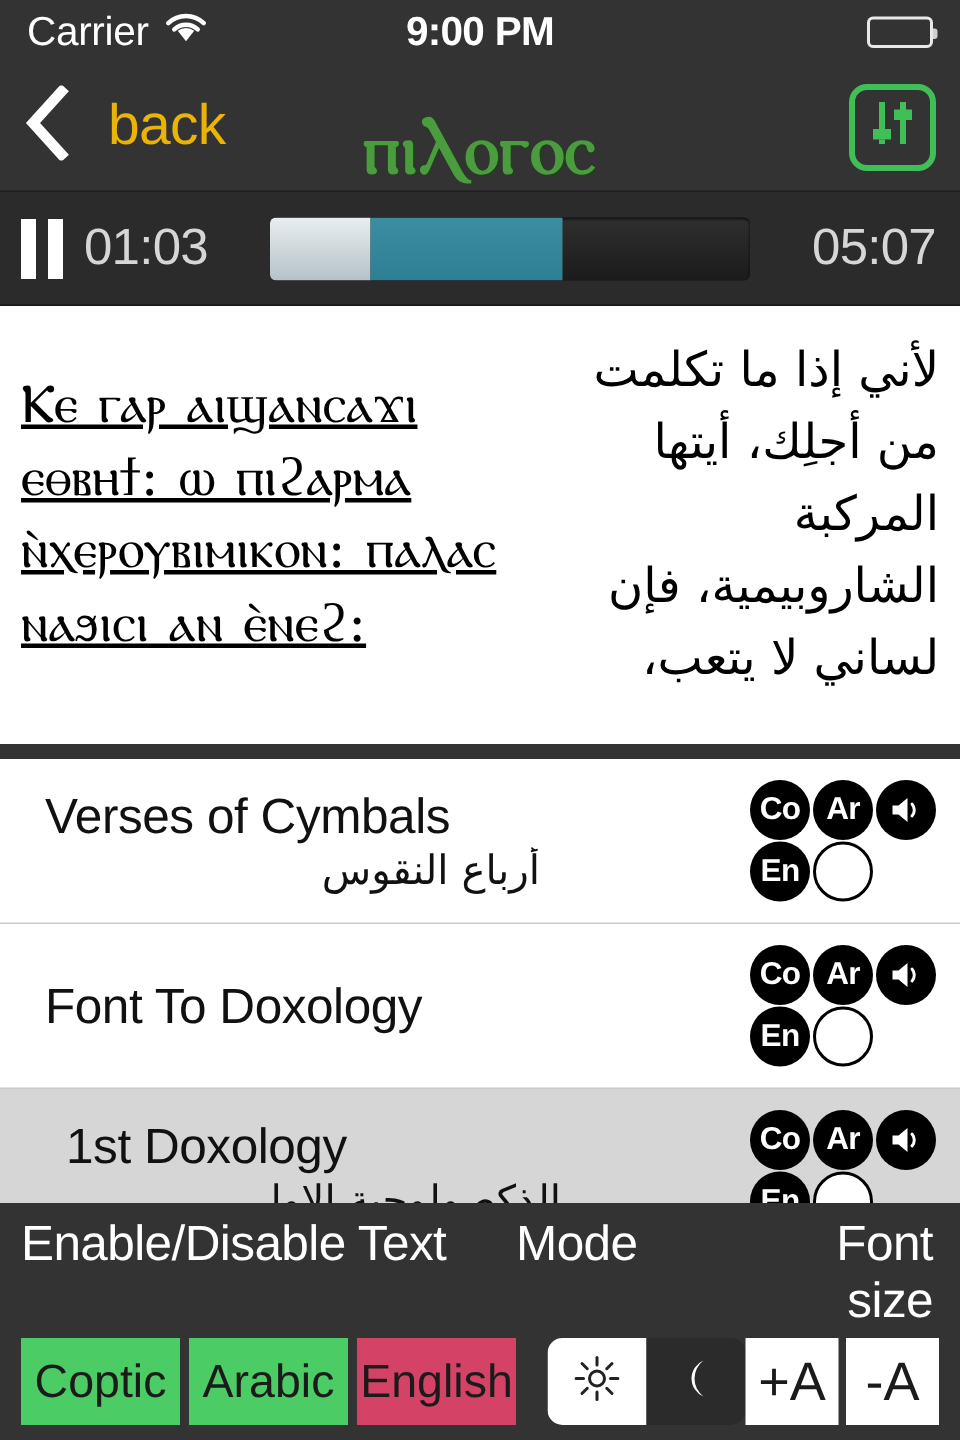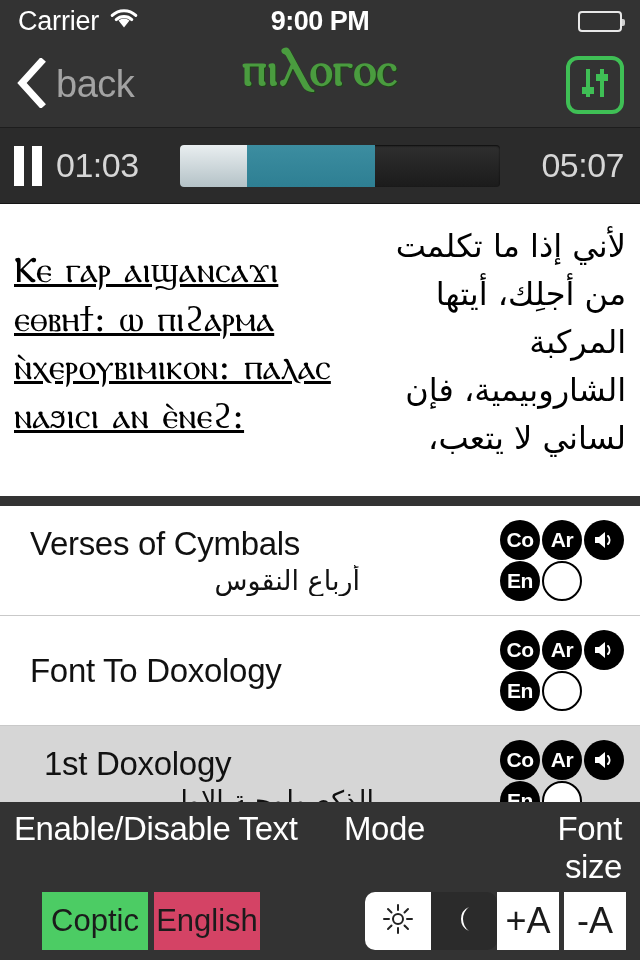--- a/index.html
+++ b/index.html
@@ -49,28 +49,28 @@
   
   .navbar {
     height: 86px; flex: 0 0 86px;
     background: #333333;
     display: flex; align-items: center;
     padding: 0 16px;
     position: relative;
     border-bottom: 1px solid #1d1d1d;
   }
   .back-btn {
-    display: flex; align-items: center; gap: 10px;
-    color: #a3a3a3; cursor: pointer; z-index: 3; justify-content: space-between;
+    display: flex; align-items: center; gap: 26px;
+    color: #eab308; cursor: pointer; z-index: 3; justify-content: space-between;
   }
   .chevron-left { display: block; }
   .back-label { font-size: 38px; letter-spacing: -0.5px; }
   .brand {
     position: absolute; left: 0; right: 0; top: 0; bottom: 0;
-    display: flex; align-items: flex-start; justify-content: center;
+    display: flex; align-items: flex-end; justify-content: center;
     pointer-events: none;
   }
   .brand-text {
     color: #4a9c3f;
     font-family: "DejaVu Serif", serif;
     font-size: 46px; font-weight: 700;
     letter-spacing: 1px;
     text-shadow: 1px 1px 0 #1e4418;
   }
   .settings-btn {
@@ -205,21 +205,21 @@
     display: flex; flex-direction: column; gap: 6px;
   }
   .toolbar-labels {
     display: flex; align-items: baseline;
     color: #ffffff; font-size: 33px; letter-spacing: -0.4px;
   }
   .tl-enable { width: 330px; }
   .tl-mode   { width: 148px; }
   .tl-font   { flex: 1; text-align: right; padding-right: 4px; }
   .toolbar-controls { display: flex; align-items: center; }
-  .lang-group { display: flex; gap: 6px; width: 398px; margin-left: 28px; }
+  .lang-group { display: flex; gap: 6px; width: 398px; }
   .lang-btn {
     width: 106px; height: 58px;
     display: flex; align-items: center; justify-content: center;
     font-size: 31px; color: #1b1b1b; cursor: pointer;
     overflow: hidden; white-space: nowrap;
   }
   .lang-btn.on  { background: #4CCC64; }
   .lang-btn.off { background: #D44365; }
 
   .mode-toggle {
@@ -371,20 +371,21 @@
 
   <div class="toolbar">
     <div class="toolbar-labels">
       <span class="tl-enable">Enable/Disable Text</span>
       <span class="tl-mode">Mode</span>
       <span class="tl-font">Font size</span>
     </div>
     <div class="toolbar-controls">
       <div class="lang-group" id="lang-group">
           <div class="lang-btn on">Coptic</div>
+          <div class="lang-btn on">Arabic</div>
           <div class="lang-btn off">English</div>
         </div>
 
       <div class="mode-toggle">
         <div class="mode-half light">
           <span>
             <svg width="30" height="30" viewBox="0 0 30 30">
               <circle cx="15" cy="15" r="5" fill="none" stroke="#222" stroke-width="2"></circle>
               <g stroke="#222" stroke-width="2" stroke-linecap="round">
                 <line x1="15" y1="1" x2="15" y2="6"></line>

